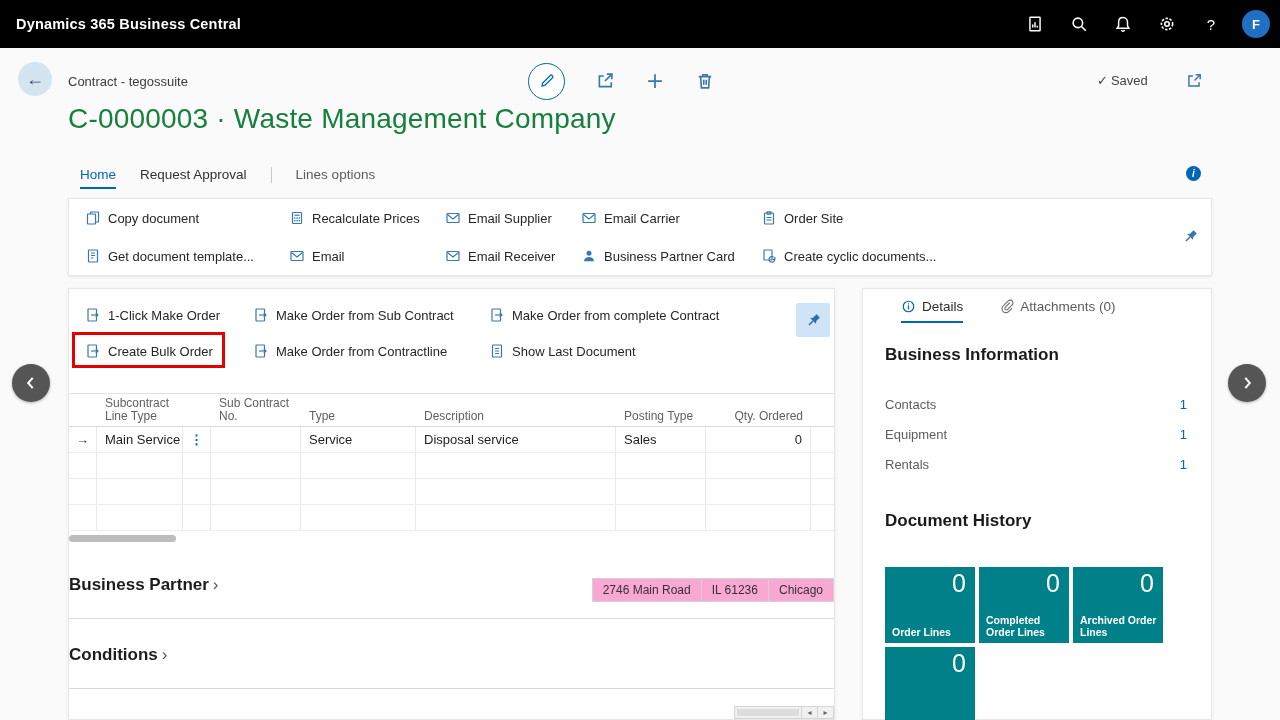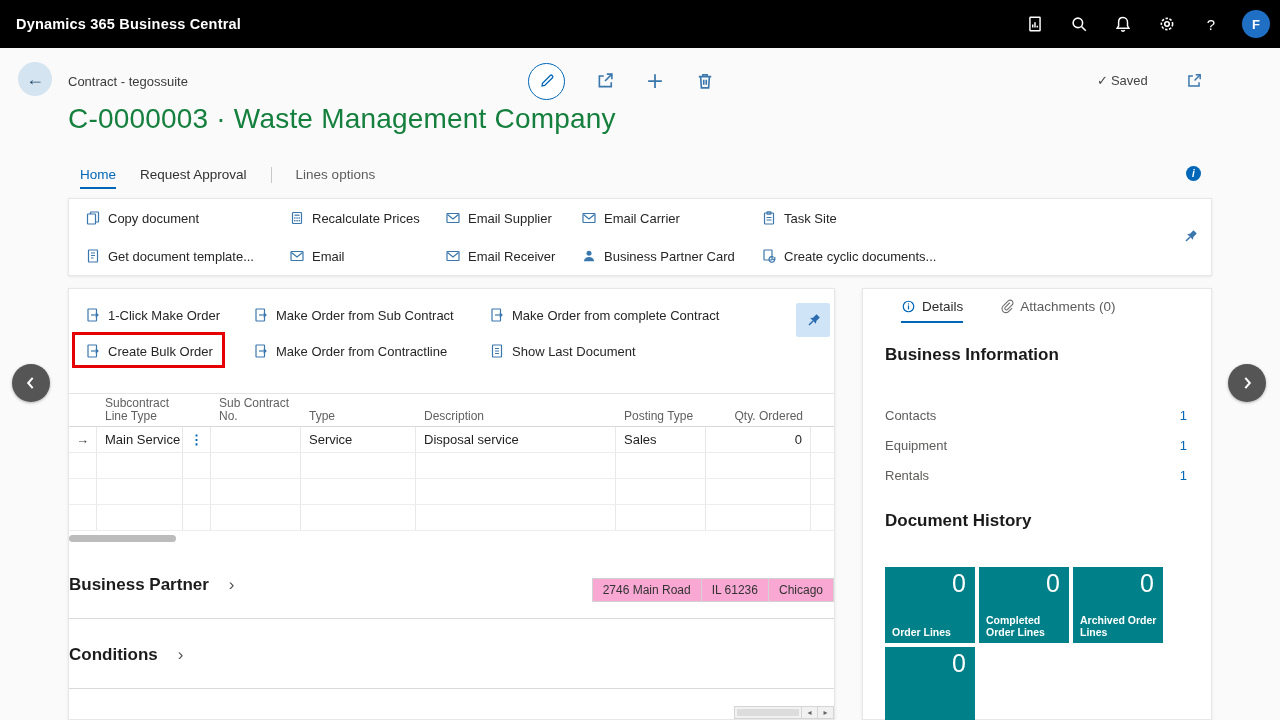--- a/index.html
+++ b/index.html
@@ -83,21 +83,21 @@
                overflow:hidden; white-space:nowrap; }
   .tdrow .tc.filler { border-right:none; }
   .tdrow .tc.sel { justify-content:center; padding:0; color:#3b3b3b; }
   .tdrow .tc.menu { justify-content:center; padding:0; color:#0067b8; font-weight:700; cursor:pointer; }
   .tdrow .tc.num { justify-content:flex-end; }
   .hscroll { position:absolute; left:0; top:246px; width:767px; height:8px; }
   .hthumb { position:absolute; left:0; top:0; width:107px; height:7px; background:#bcbcbc;
             border-radius:4px; cursor:pointer; }
 
   
-  .sec { position:absolute; left:0; display:flex; align-items:center; gap:20px; font-size:17px;
+  .sec { position:absolute; left:0; display:flex; align-items:center; gap:4px; font-size:17px;
          font-weight:700; color:#1c1c1c; cursor:pointer; }
   .sec .chev { color:#555; font-size:17px; font-weight:400; }
   .hr { position:absolute; left:0; right:0; border-top:1px solid #d9d9d9; }
   .chips { position:absolute; right:0; top:289px; display:flex; }
   .chip { border:1px solid #d2d2d2; background:#f9a8d4; font-size:12px; color:#333;
           padding:4px 10px; margin-left:-1px; white-space:nowrap; }
   .card-hscroll { position:absolute; right:0; bottom:0; width:100px; height:13px; display:flex;
                   border:1px solid #d5d5d5; background:#f1f1f1; }
   .card-hscroll .thumb { flex:1; background:#dcdcdc; margin:2px; cursor:pointer; }
   .card-hscroll .sarr { width:16px; border-left:1px solid #d5d5d5; display:flex; align-items:center;
@@ -112,21 +112,21 @@
   
   .factbox { left:862px; top:288px; width:350px; height:432px; }
   .fb-tabs { position:absolute; left:38px; top:10px; display:flex; gap:36px; }
   .fb-tab { display:flex; align-items:center; gap:6px; font-size:13.5px; color:#5c5c5c;
             padding-bottom:9px; cursor:pointer; }
   .fb-tab.active { color:#2b2b2b; border-bottom:2px solid #0067b8; padding-bottom:7px; }
   .fb-tab .ic { color:#0067b8; }
   .fb-tab .ic.gray { color:#707070; }
   .fb-h { position:absolute; left:22px; font-size:17px; font-weight:700; color:#1a1a1a; }
   .fb-row { position:absolute; left:22px; right:24px; height:26px; display:flex;
-            align-items:flex-end; justify-content:space-between; }
+            align-items:flex-start; justify-content:space-between; }
   .fb-row .lab { font-size:13px; color:#5f5d5b; }
   .fb-row .val { font-size:13px; color:#0067b8; cursor:pointer; }
   .tiles { position:absolute; left:22px; top:278px; display:grid;
            grid-template-columns:repeat(3, 90px); gap:4px; }
   .tile { width:90px; height:76px; background:#008089; position:relative; color:#fff; cursor:pointer; }
   .tile-val { position:absolute; top:2px; right:9px; font-size:25px; font-weight:400; }
   .tile-lab { position:absolute; left:7px; bottom:5px; right:3px; font-size:10.5px; font-weight:700;
               line-height:1.15; }
 </style>
 </head>
@@ -374,21 +374,21 @@
             </svg>
           </span>
           <span>Email Carrier</span>
         </div>
       <div class="act">
           <span class="ic">
             <svg width="16" height="16">
               <use href="#i-clipboard"></use>
             </svg>
           </span>
-          <span>Task Site</span>
+          <span>Order Site</span>
         </div>
     </div>
     <div class="rib-row">
       <div class="act">
           <span class="ic">
             <svg width="16" height="16">
               <use href="#i-doc-template"></use>
             </svg>
           </span>
           <span>Get document template...</span>

